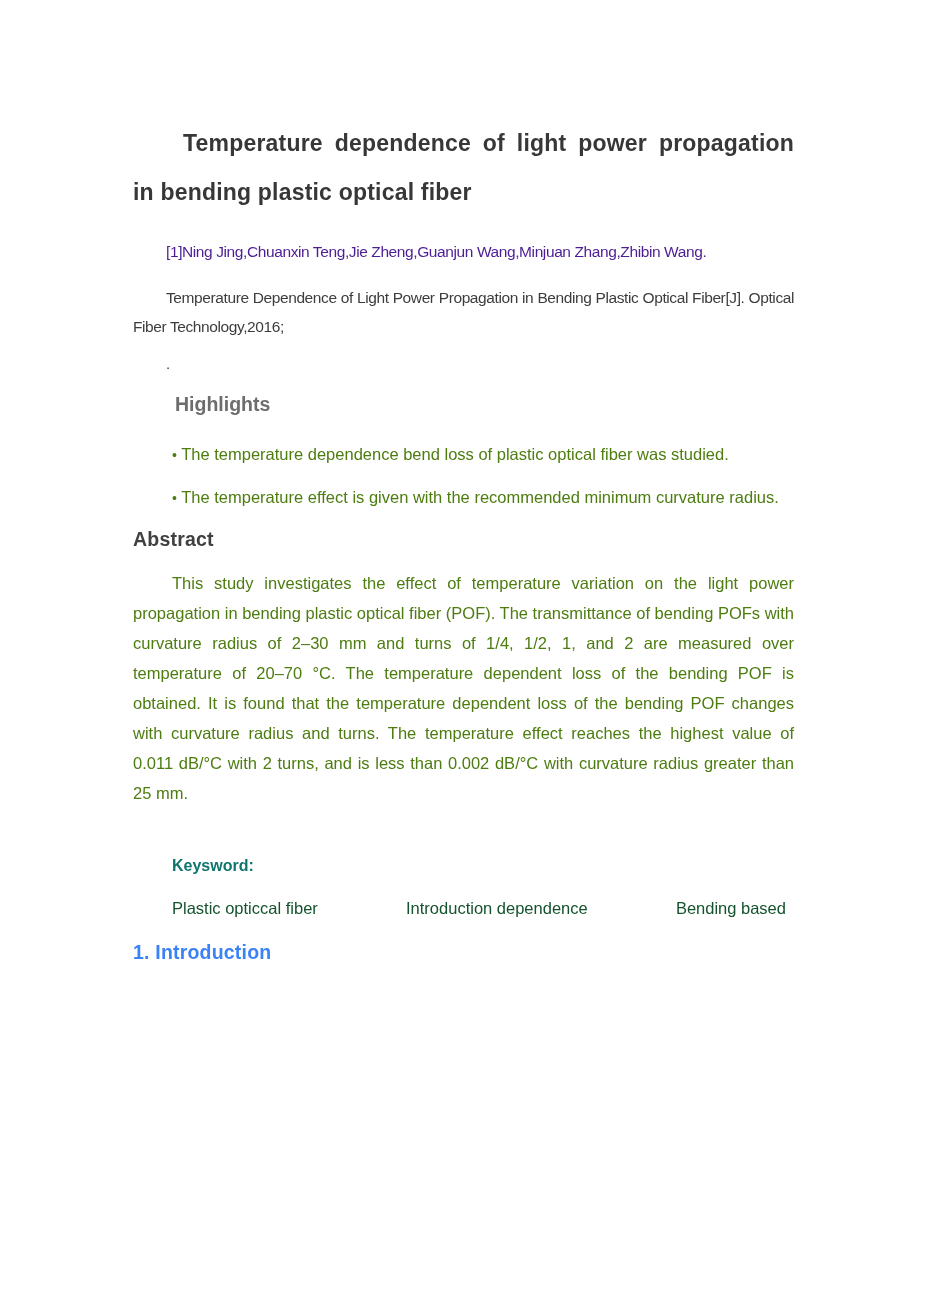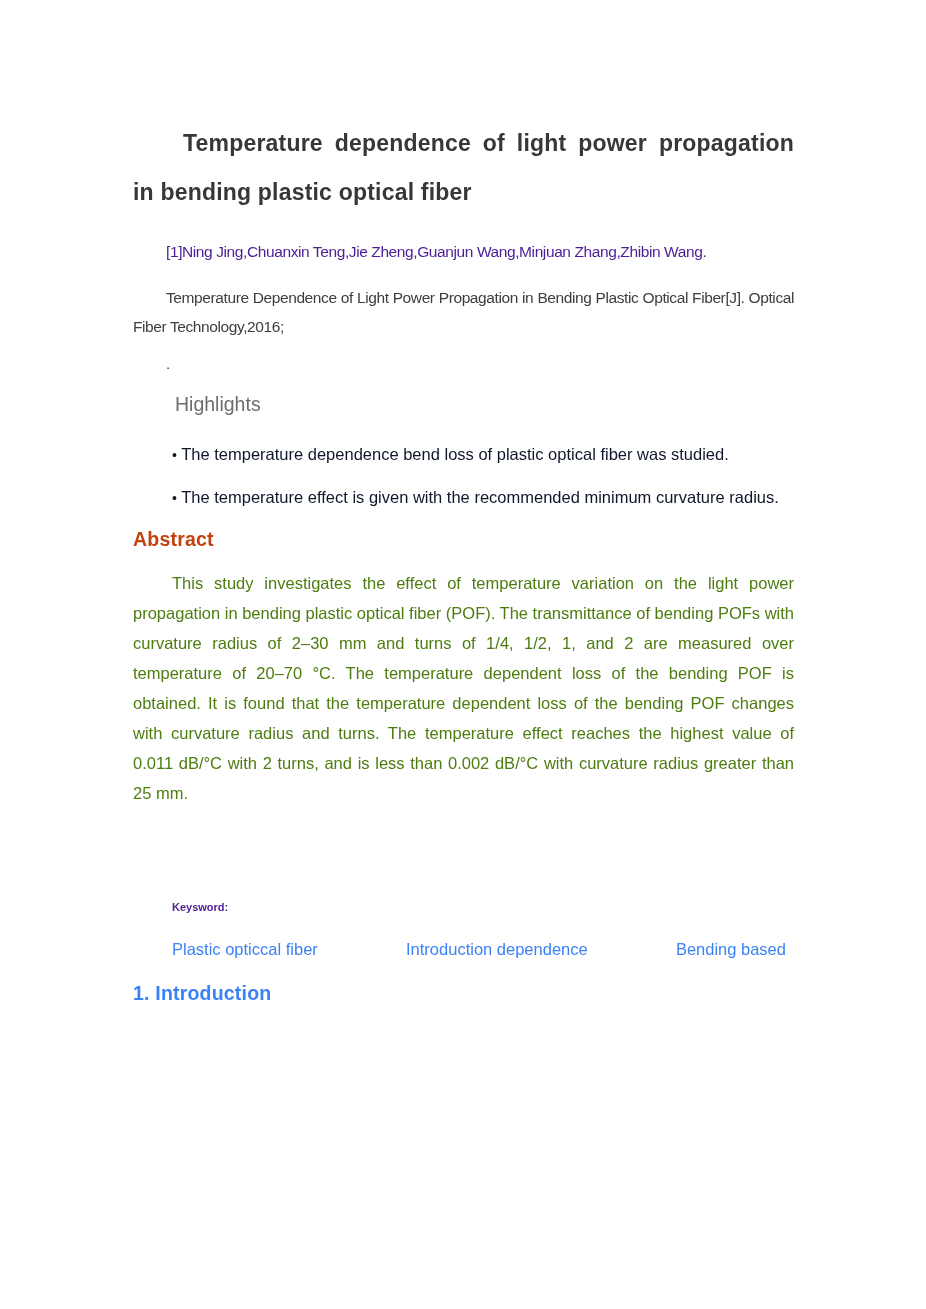--- a/index.html
+++ b/index.html
@@ -51,70 +51,70 @@
   .stray-mark {
     margin: 13px 0 0 0;
     font-size: 15px;
     line-height: 20px;
     color: #3d3d3d;
     text-indent: 33px;
   }
   .highlights-heading {
     margin: 17px 0 0 0;
     font-size: 19.5px;
-    font-weight: normal;
+    font-weight: bold;
     line-height: 26px;
     color: #6d6d6d;
     text-indent: 42px;
   }
   .bullet-item {
     margin: 22px 0 0 0;
     font-size: 16.5px;
     line-height: 31px;
-    color: #0f172a;
+    color: #4d7c0f;
     text-align: justify;
     text-indent: 39px;
   }
   .bullet-item + .bullet-item {
     margin-top: 11px;
   }
   .bullet-glyph {
     font-size: 14px;
   }
   .section-heading {
     margin: 12px 0 0 0;
     font-size: 19.5px;
     font-weight: bold;
     line-height: 26px;
-    color: #c2410c;
+    color: #404040;
     letter-spacing: 0.2px;
   }
   .abstract-body {
     margin: 16px 0 0 0;
     font-size: 16.5px;
     line-height: 30px;
     color: #4d7c0f;
     text-align: justify;
     text-indent: 39px;
   }
   .keyword-heading {
-    margin: 88px 0 0 39px;
-    font-size: 11px;
+    margin: 47px 0 0 39px;
+    font-size: 16px;
     font-weight: bold;
     line-height: 22px;
-    color: #4c1d95;
+    color: #0f766e;
   }
   .keyword-row {
     display: flex;
     justify-content: space-between;
     margin: 20px 0 0 39px;
     width: 614px;
     font-size: 16.5px;
     line-height: 22px;
-    color: #3b82f6;
+    color: #14532d;
   }
   .intro-heading {
     margin: 20px 0 0 0;
     font-size: 19.5px;
     font-weight: bold;
     line-height: 26px;
     color: #3b82f6;
     letter-spacing: 0.2px;
   }
 </style>

